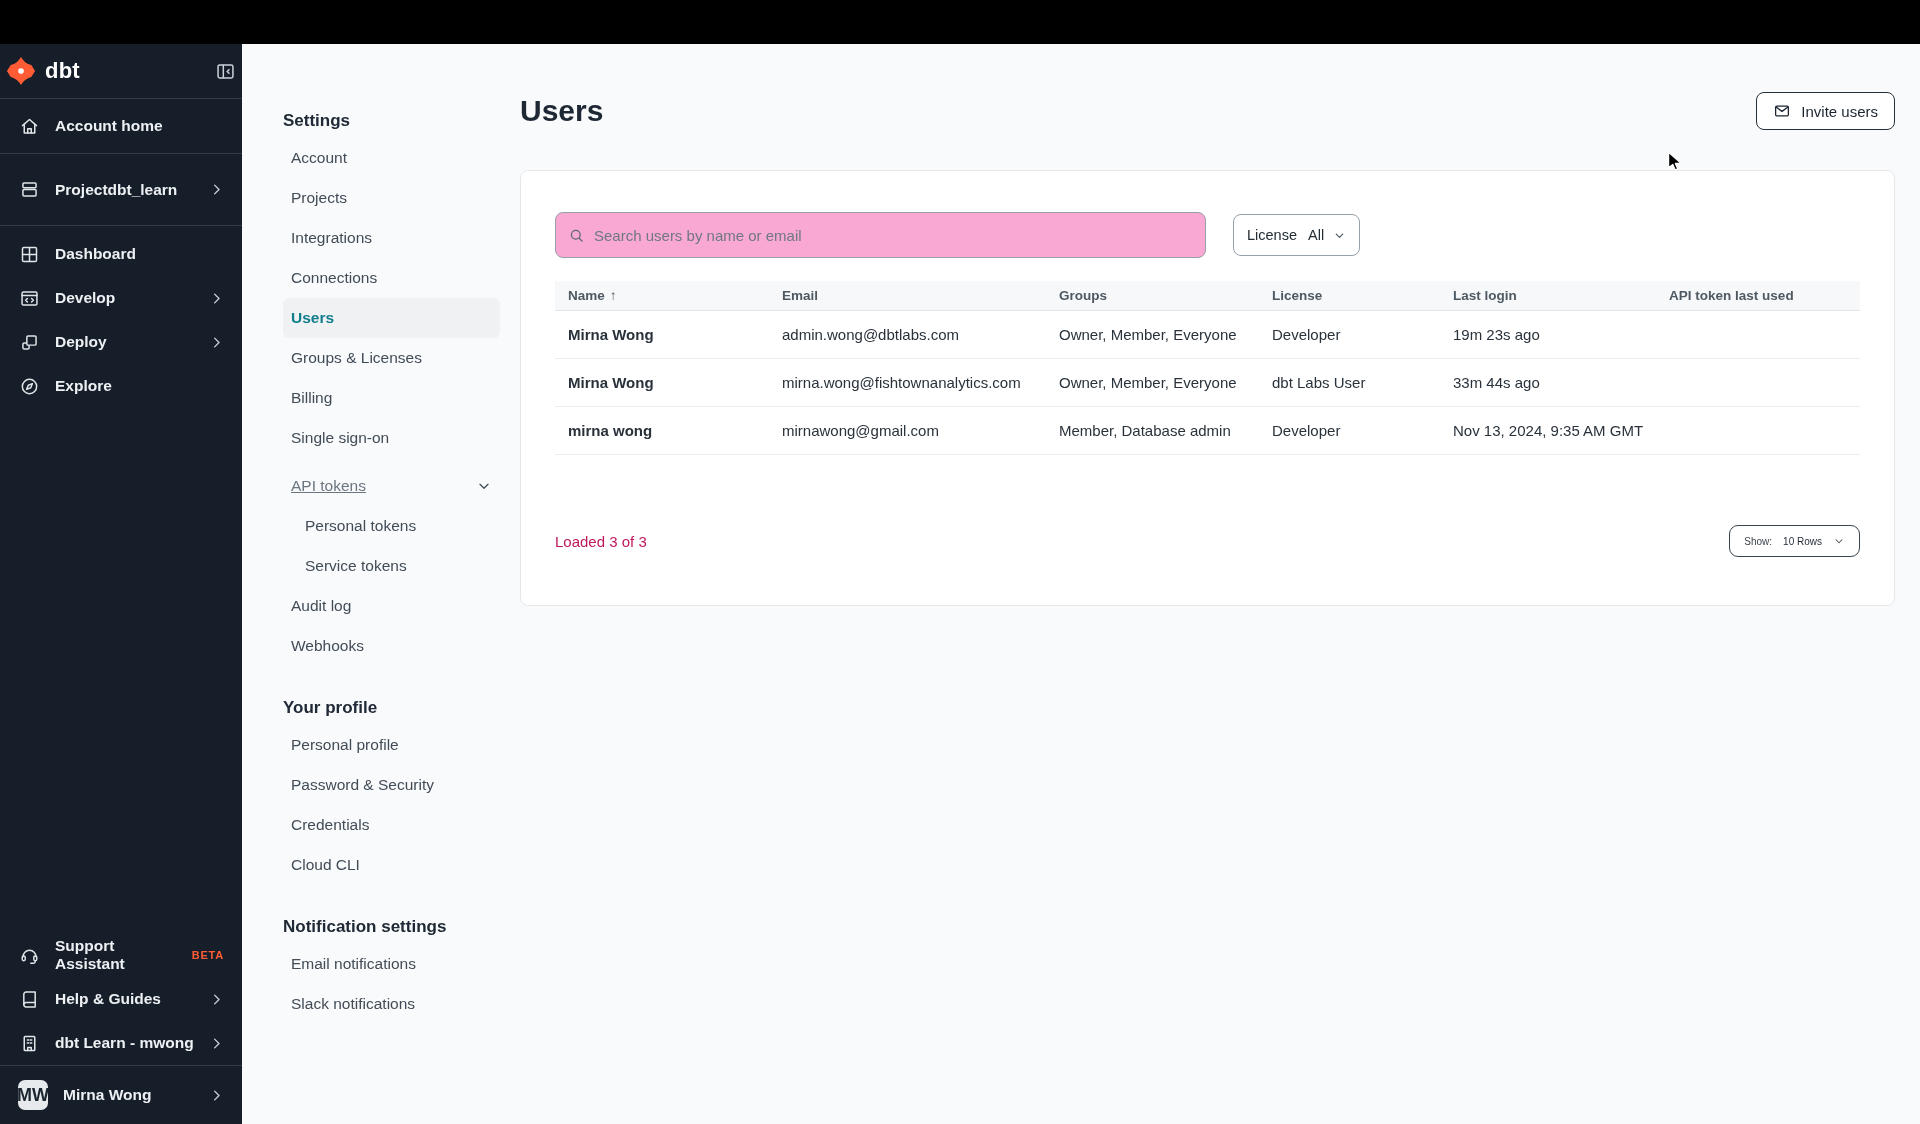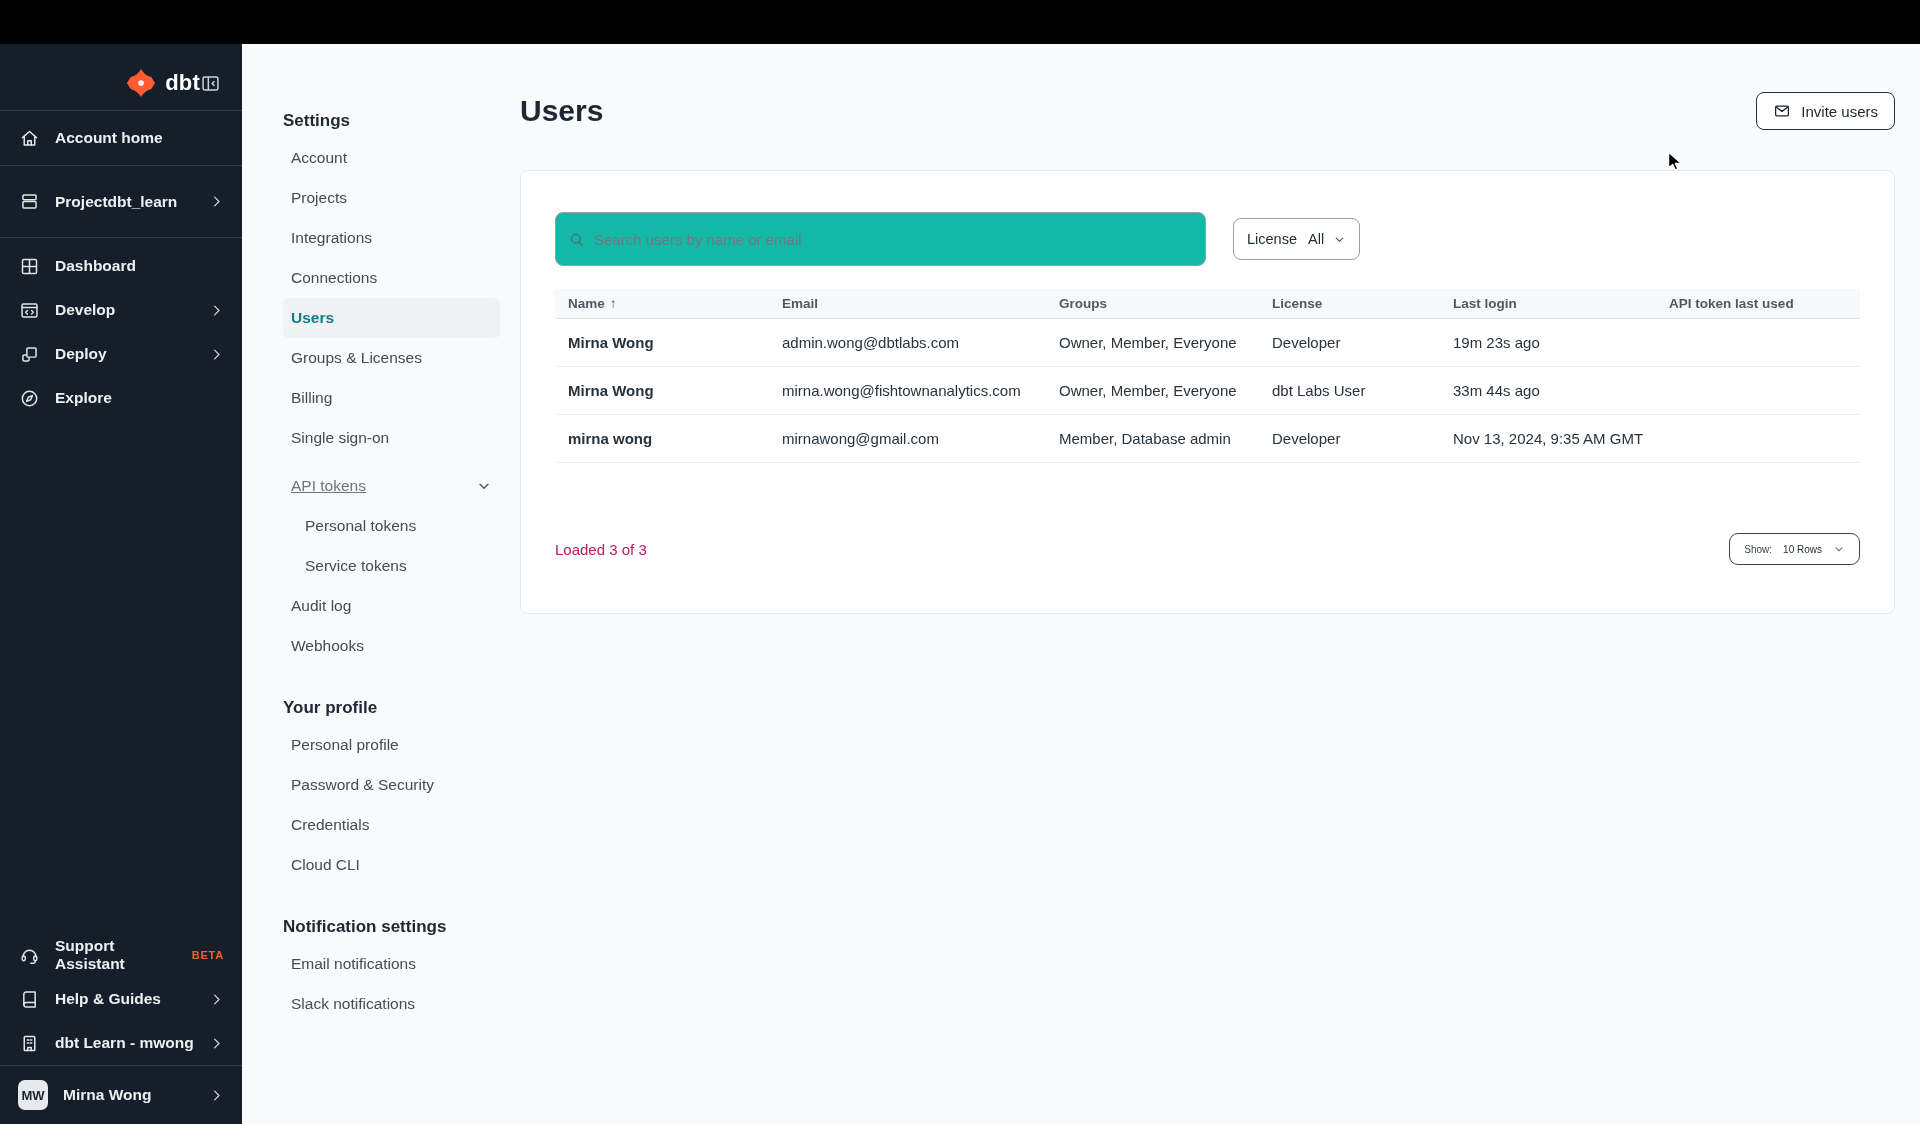--- a/index.html
+++ b/index.html
@@ -5,37 +5,37 @@
   * { margin:0; padding:0; box-sizing:border-box; }
   html,body { width:1920px; height:1124px; overflow:hidden; background:#f9fafb;
     font-family:"Liberation Sans", sans-serif; -webkit-font-smoothing:antialiased; }
 
   
   .topbar { position:fixed; top:0; left:0; width:1920px; height:44px; background:#000; z-index:30; }
 
   
   .sidebar { position:fixed; top:44px; left:0; bottom:0; width:242px; background:#151e29;
     color:#eef1f3; display:flex; flex-direction:column; z-index:20; }
-  .logo-row { height:54px; display:flex; align-items:center; justify-content:flex-end;
-    padding:0 21px; flex:none;margin-top:12px; }
+  .logo-row { height:54px; display:flex; align-items:center; justify-content:space-between;
+    padding:0 6px; flex:none; }
   .brand { display:flex; align-items:center; gap:9px; }
   .brand-text { font-size:22px; font-weight:700; color:#fff; letter-spacing:.2px; }
   .collapse-btn { color:#cdd3d9; display:flex; cursor:pointer; }
   .side-divider { border-top:1px solid rgba(255,255,255,.13); flex:none; }
   .side-item { display:flex; align-items:center; gap:15px; padding:0 18px; min-height:44px;
     font-size:15.5px; font-weight:600; cursor:pointer; flex:none; }
   .side-item.tall { min-height:54px; }
   .side-item.project { min-height:71px; }
   .sicon { width:22px; height:22px; flex:none; color:#e2e6e9; display:flex; align-items:center; justify-content:center; }
   .chev { margin-left:auto; color:#c9cfd5; display:flex; }
   .two-line { display:flex; flex-direction:row; line-height:21px; }
   .spacer { flex:1; }
   .beta { color:#ff5c35; font-size:11px; font-weight:700; letter-spacing:.8px; margin-left:9px; }
   .avatar { width:30px; height:30px; border-radius:7px; background:#e7eaec; color:#1b2530;
-    font-size:13px; font-weight:700; display:flex; align-items:center; justify-content:center; flex:none; }
+    font-size:18px; font-weight:700; display:flex; align-items:center; justify-content:center; flex:none; }
   .user-row { min-height:58px; }
 
   
   .settings-nav { position:fixed; top:44px; left:242px; bottom:0; width:268px;
     padding:56px 10px 0 41px; color:#424c57; font-size:15.5px; z-index:10;margin-top:10px; }
   .nav-title { font-size:17px; font-weight:700; color:#202a36; line-height:22px; margin-bottom:6px; }
   .nav-item { padding:9px 8px; border-radius:6px; line-height:22px; cursor:pointer; }
   .nav-item.sub { padding-left:22px; }
   .nav-item.selected { background:#f0f1f3; color:#0e7d8c; font-weight:700; }
   .nav-item.muted { color:#6b757f; display:flex; align-items:center; justify-content:space-between; margin-top:8px;text-decoration:underline; }
@@ -47,22 +47,22 @@
   .main-header { margin-top:48px; display:flex; align-items:center; justify-content:space-between; }
   .page-title { font-size:30px; font-weight:700; color:#1e2835; line-height:32px; }
   .invite-btn { display:flex; align-items:center; gap:10px; background:#fff;
     border:1px solid #25303c; border-radius:8px; padding:9px 16px; font-size:15px;
     color:#1b2530; cursor:pointer; font-weight:500; }
   .invite-btn .bicon { display:flex; color:#1b2530; }
 
   .card { margin-top:40px; background:#fff; border:1px solid #e5e8ea; border-radius:8px;
     padding:41px 34px 48px 34px; }
   .filters { display:flex; gap:27px; align-items:center; }
-  .search-box { width:651px; height:54px; border:1px solid #97a0a8; border-radius:8px;
-    display:flex; align-items:center; gap:9px; padding:0 12px; background:#14b8a6; }
+  .search-box { width:651px; height:46px; border:1px solid #97a0a8; border-radius:8px;
+    display:flex; align-items:center; gap:9px; padding:0 12px; background:#f9a8d4; }
   .search-box input { border:none; outline:none; flex:1; font-size:15px; color:#29323b;
     font-family:"Liberation Sans", sans-serif; background:transparent; }
   .search-box input::placeholder { color:#6f7880; }
   .search-icon { color:#5d6770; display:flex; }
   .license-dd { height:42px; border:1px solid #97a0a8; border-radius:8px; background:#fff;
     display:flex; align-items:center; gap:9px; padding:0 13px; font-size:14.5px;
     color:#232d36; cursor:pointer; }
   .license-dd .val { margin-left:2px; }
   .dd-chev { color:#49535d; display:flex; }
 

